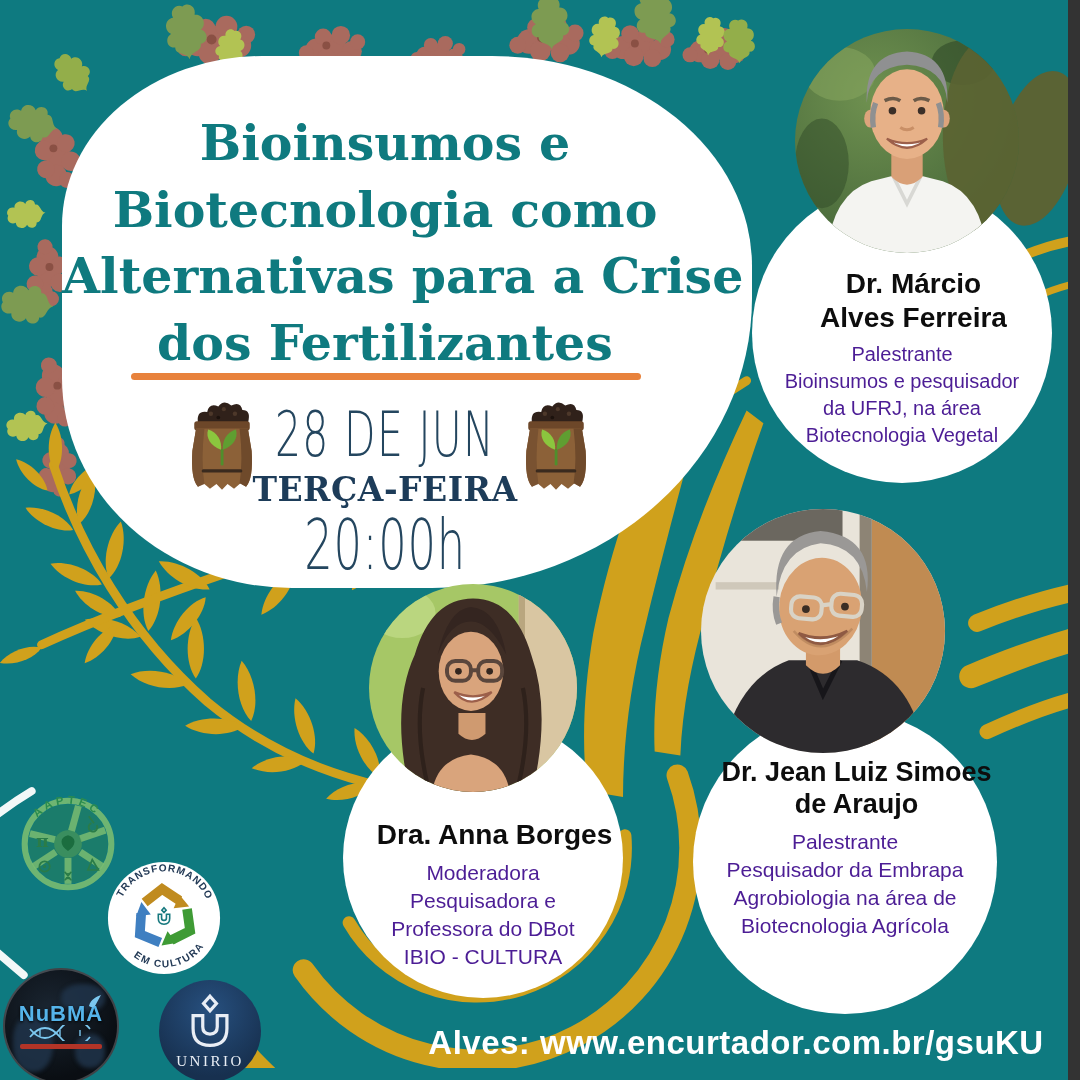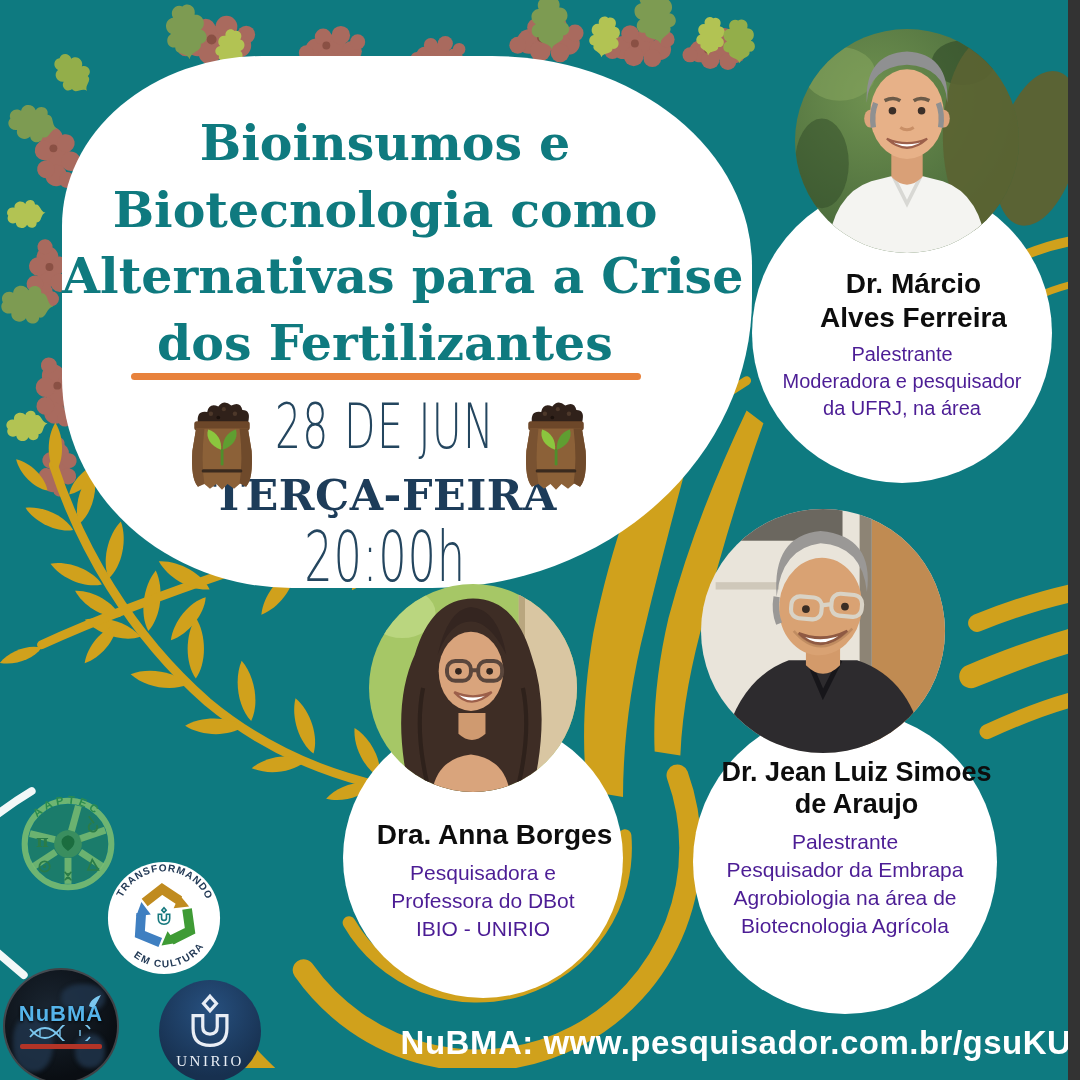--- a/index.html
+++ b/index.html
@@ -9,25 +9,25 @@
 
   
   .title-card{position:absolute;left:62px;top:56px;width:690px;height:532px;z-index:2;
     background:#ffffff;border-radius:200px 260px 320px 230px / 170px 210px 290px 210px;}
   .card-inner{position:absolute;left:0;top:0;width:646px;height:100%;text-align:center;}
   .event-title{margin:54px 0 0 0;font-family:"DejaVu Serif",serif;font-weight:700;
     font-size:49px;line-height:1.36;color:#0f7a7f;letter-spacing:0;}
   .event-title span{display:block;white-space:nowrap;}
   .divider{position:absolute;top:317px;left:69px;width:510px;height:7px;
     background:#e8823c;border-radius:4px;}
-  .datecol{position:absolute;top:340px;left:0;width:646px;text-align:center;color:#24465f;}
+  .datecol{position:absolute;top:348px;left:0;width:646px;text-align:center;color:#24465f;}
   .date-line{font-family:"DejaVu Sans",sans-serif;font-weight:200;font-size:62px;line-height:1;
     transform:scaleX(.66);letter-spacing:2px;white-space:nowrap;}
-  .weekday-line{font-family:"DejaVu Serif",serif;font-weight:700;font-size:43px;line-height:1.2;
-    color:#1d3c59;letter-spacing:.5px;margin-top:12px;}
+  .weekday-line{font-family:"DejaVu Serif",serif;font-weight:700;font-size:33px;line-height:1.2;
+    color:#1d3c59;letter-spacing:.5px;margin-top:4px;}
   .time-line{font-family:"DejaVu Sans",sans-serif;font-weight:200;font-size:70px;line-height:1.02;
     transform:scaleX(.64);letter-spacing:1px;}
   .bag{position:absolute;width:74px;height:104px;}
   .bag1{left:123px;top:340px;} .bag2{left:457px;top:340px;}
 
   
   .photo{position:absolute;border-radius:50%;overflow:hidden;z-index:3;}
   .photo svg{display:block;width:100%;height:100%;}
   .photo-marcio{left:795px;top:29px;width:224px;height:224px;}
   .photo-jean{left:701px;top:509px;width:244px;height:244px;}
@@ -327,22 +327,23 @@
     </svg>
   </div>
 
   <div class="info info-marcio">
     <div class="sp-name">
       <span>Dr. Márcio</span>
       <span>Alves Ferreira</span>
     </div>
     <div class="sp-roles">
       <span>Palestrante</span>
-      <span>Moderadora e pesquisador</span>
+      <span>Bioinsumos e pesquisador</span>
       <span>da UFRJ, na área</span>
+      <span>Biotecnologia Vegetal</span>
     </div>
   </div>
 
   <div class="info info-jean">
     <div class="sp-name">
       <span>Dr. Jean Luiz Simoes</span>
       <span>de Araujo</span>
     </div>
     <div class="sp-roles">
       <span>Palestrante</span>
@@ -350,23 +351,24 @@
       <span>Agrobiologia na área de</span>
       <span>Biotecnologia Agrícola</span>
     </div>
   </div>
 
   <div class="info info-anna">
     <div class="sp-name">
       <span>Dra. Anna Borges</span>
     </div>
     <div class="sp-roles">
+      <span>Moderadora</span>
       <span>Pesquisadora e</span>
       <span>Professora do DBot</span>
-      <span>IBIO - UNIRIO</span>
+      <span>IBIO - CULTURA</span>
     </div>
   </div>
 
   <div class="logo logo-aaptec">
     <svg viewBox="-60 -60 120 120">
       <defs>
           <path id="aap-arc" d="M-40,-24 A47,47 0 0 1 40,-24"></path>
         </defs>
       <circle r="46" fill="rgba(60,130,60,.35)"></circle>
       <circle r="50" fill="none" stroke="rgba(140,200,110,.9)" stroke-width="7"></circle>
@@ -449,15 +451,15 @@
   <div class="logo logo-unirio">
     <svg width="54" height="58" viewBox="-30 -42 60 72">
       <g stroke="#e9eef5" stroke-width="4" fill="none">
         <path d="M0,-38 L8,-29 L0,-20 L-8,-29 Z"></path>
         <path d="M-21,-14 L-21,2 Q-21,23 0,23 Q21,23 21,2 L21,-14 L9,-14 L9,0 Q9,9 0,9 Q-9,9 -9,0 L-9,-14 Z"></path>
       </g>
     </svg>
     <div class="unirio-text">UNIRIO</div>
   </div>
 
-  <div class="footer-link">NuBMA: www.pesquisador.com.br/gsuKU</div>
+  <div class="footer-link">Alves: www.encurtador.com.br/gsuKU</div>
 
 </div>
 
 </body></html>

